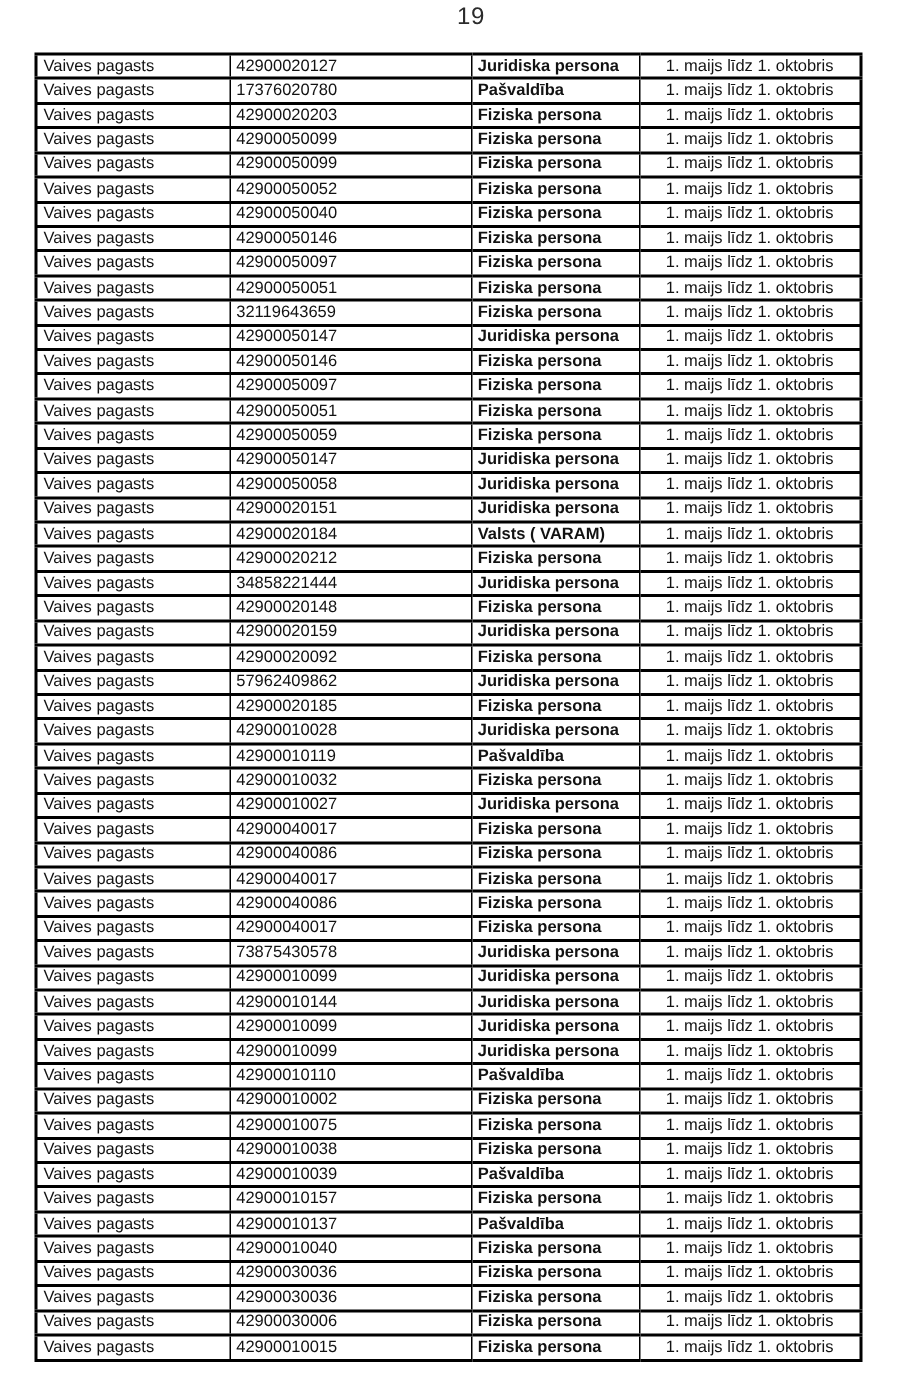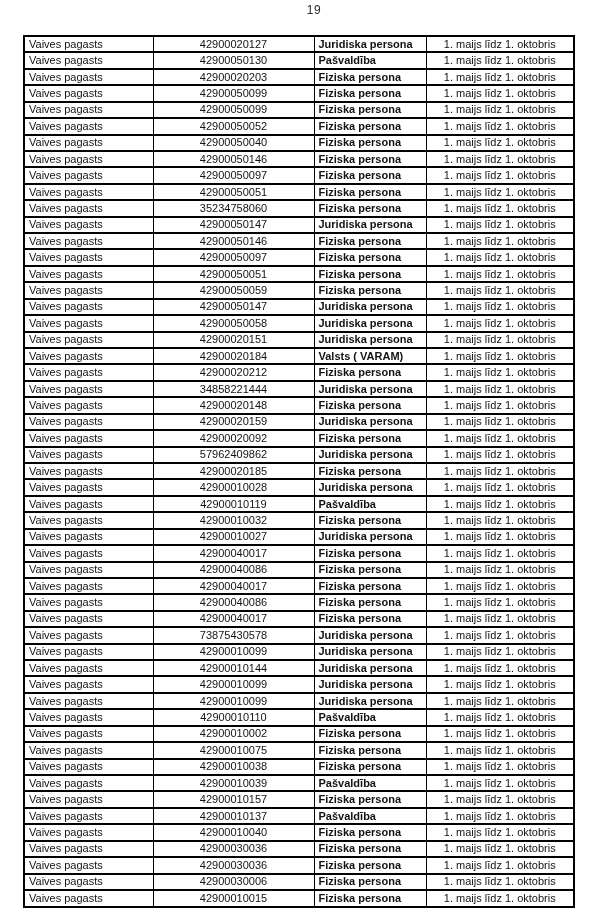--- a/index.html
+++ b/index.html
@@ -11,21 +11,21 @@
     color: #141414;
     position: relative;
     overflow: hidden;
   }
   .page-number {
     position: absolute;
     top: 3px;
     left: 0;
     width: 100%;
     text-align: center;
-    font-size: 12px;
+    font-size: 16px;
     color: #2b2b2b;
     letter-spacing: 0.5px;
     padding-left: 28px;
   }
   table.registry {
     position: absolute;
     left: 23px;
     top: 35px;
     width: 550px;
     height: 873px;
@@ -40,21 +40,21 @@
     border-bottom: 2px solid #000000;
     font-size: 11px;
     line-height: 1;
     vertical-align: middle;
     white-space: nowrap;
     overflow: hidden;
     padding: 0 4px;
     color: #121212;
   }
   table.registry td.col-0 { text-align: left; }
-  table.registry td.col-1 { text-align: center; }
+  table.registry td.col-1 { }
   table.registry td.col-2 { text-align: left; font-weight: bold; }
   table.registry td.col-3 { text-align: center; }
   col.c0 { width: 129px; }
   col.c1 { width: 161px; }
   col.c2 { width: 112px; }
   col.c3 { width: 148px; }
 </style>
 </head>
 <body>
 
@@ -69,21 +69,21 @@
   </colgroup>
   <tbody>
       <tr>
         <td class="col-0">Vaives pagasts</td>
         <td class="col-1">42900020127</td>
         <td class="col-2">Juridiska persona</td>
         <td class="col-3">1. maijs līdz 1. oktobris</td>
       </tr>
       <tr>
         <td class="col-0">Vaives pagasts</td>
-        <td class="col-1">42900050130</td>
+        <td class="col-1">17376020780</td>
         <td class="col-2">Pašvaldība</td>
         <td class="col-3">1. maijs līdz 1. oktobris</td>
       </tr>
       <tr>
         <td class="col-0">Vaives pagasts</td>
         <td class="col-1">42900020203</td>
         <td class="col-2">Fiziska persona</td>
         <td class="col-3">1. maijs līdz 1. oktobris</td>
       </tr>
       <tr>
@@ -123,21 +123,21 @@
         <td class="col-3">1. maijs līdz 1. oktobris</td>
       </tr>
       <tr>
         <td class="col-0">Vaives pagasts</td>
         <td class="col-1">42900050051</td>
         <td class="col-2">Fiziska persona</td>
         <td class="col-3">1. maijs līdz 1. oktobris</td>
       </tr>
       <tr>
         <td class="col-0">Vaives pagasts</td>
-        <td class="col-1">35234758060</td>
+        <td class="col-1">32119643659</td>
         <td class="col-2">Fiziska persona</td>
         <td class="col-3">1. maijs līdz 1. oktobris</td>
       </tr>
       <tr>
         <td class="col-0">Vaives pagasts</td>
         <td class="col-1">42900050147</td>
         <td class="col-2">Juridiska persona</td>
         <td class="col-3">1. maijs līdz 1. oktobris</td>
       </tr>
       <tr>

